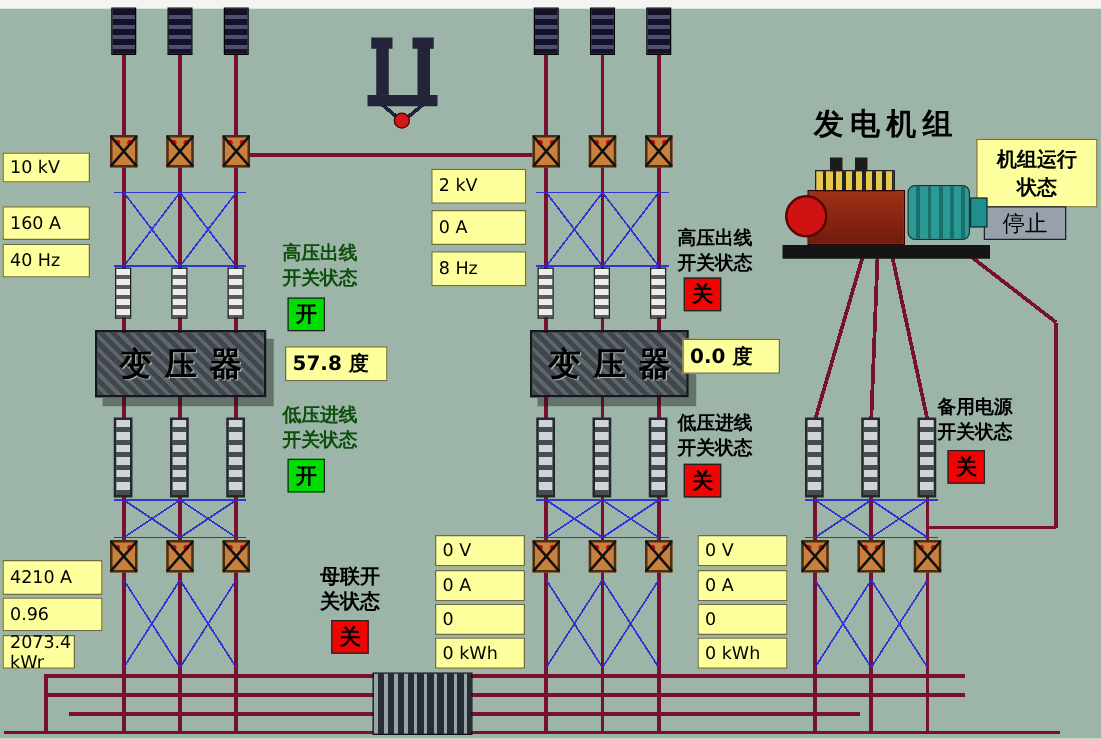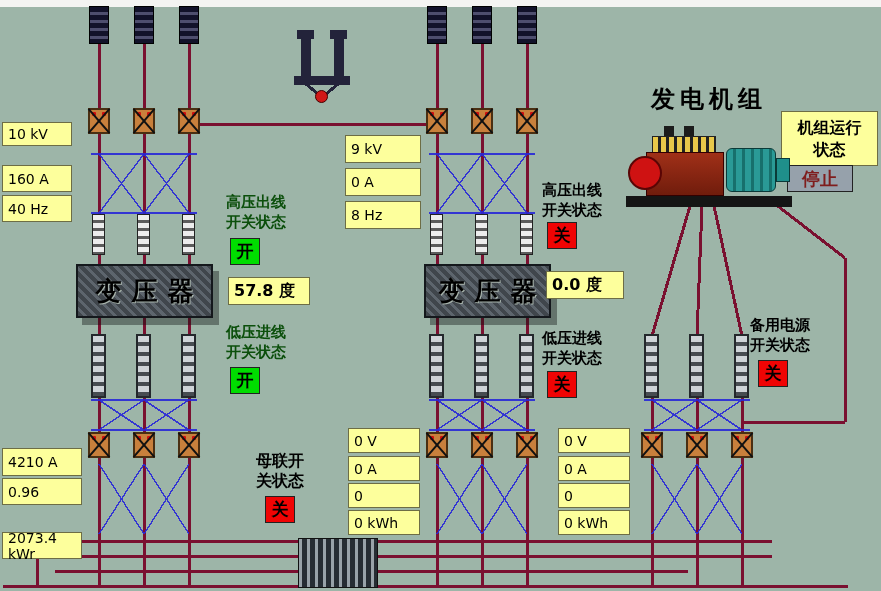--- a/index.html
+++ b/index.html
@@ -50,21 +50,21 @@
       color:#000;text-shadow:1px 1px 0 #a8b4ac;}
 
   .gen-title{position:absolute;left:651px;top:83px;font-weight:bold;font-size:24px;
              letter-spacing:5px;color:#000;}
   .run-label{position:absolute;left:781px;top:111px;width:97px;height:55px;box-sizing:border-box;
              background:#fdff9c;border:1px solid #6d6d45;display:flex;align-items:center;
              justify-content:center;text-align:center;font-weight:bold;font-size:16px;
              line-height:22px;white-space:pre-line;color:#000;}
   .run-state{position:absolute;left:787px;top:165px;width:66px;height:27px;box-sizing:border-box;
              background:#96a1ab;border:1px solid #222;display:flex;align-items:center;
-             justify-content:center;font-weight:bold;font-size:18px;color:#7f1d1d;}
+             justify-content:center;font-weight:normal;font-size:18px;color:#000000;}
 
   .building{position:absolute;left:298px;top:538px;width:80px;height:50px;box-sizing:border-box;
             border:1px solid #111;
             background:repeating-linear-gradient(90deg,#98a2a8 0 3px,#262d33 3px 8px);}
 
   .gen-part{position:absolute;box-sizing:border-box;}
   .hoist-part{position:absolute;box-sizing:border-box;background:#23233a;}
 </style>
 </head>
 <body>
@@ -222,21 +222,21 @@
   <div class="breaker" style="left:471px;top:432px"></div>
   <div class="breaker" style="left:516px;top:432px"></div>
   <div class="breaker" style="left:641px;top:432px"></div>
   <div class="breaker" style="left:686px;top:432px"></div>
   <div class="breaker" style="left:731px;top:432px"></div>
 
   <div class="ybox" style="left:2px;top:122px;width:70px;height:24px">10 kV</div>
   <div class="ybox" style="left:2px;top:165px;width:70px;height:27px">160 A</div>
   <div class="ybox" style="left:2px;top:195px;width:70px;height:27px">40 Hz</div>
 
-  <div class="ybox" style="left:345px;top:135px;width:76px;height:28px">9 kV</div>
+  <div class="ybox" style="left:345px;top:135px;width:76px;height:28px">2 kV</div>
   <div class="ybox" style="left:345px;top:168px;width:76px;height:28px">0 A</div>
   <div class="ybox" style="left:345px;top:201px;width:76px;height:28px">8 Hz</div>
 
   <div class="ybox temp" style="left:228px;top:277px;width:82px;height:28px">57.8 度</div>
   <div class="ybox temp" style="left:546px;top:271px;width:78px;height:28px">0.0 度</div>
 
   <div class="slabel grn" style="left:226px;top:192px">高压出线
 开关状态</div>
   <div class="state-box on" style="left:230px;top:238px">开</div>
 
@@ -271,21 +271,21 @@
     <div class="gen-part" style="left:652px;top:136px;width:64px;height:18px;border:1px solid #222;background:repeating-linear-gradient(90deg,#e8c84a 0 5px,#222 5px 8px)"></div>
     <div class="gen-part" style="left:646px;top:152px;width:78px;height:44px;border:1px solid #300;background:linear-gradient(#a03018,#701c0c)"></div>
     <div class="gen-part" style="left:628px;top:156px;width:34px;height:34px;border-radius:50%;background:#cf1212;border:2px solid #5a0505"></div>
     <div class="gen-part" style="left:726px;top:148px;width:50px;height:44px;border-radius:6px;border:1px solid #0a3a38;background:repeating-linear-gradient(90deg,#2a9a96 0 6px,#17706c 6px 9px)"></div>
     <div class="gen-part" style="left:776px;top:158px;width:14px;height:24px;background:#1f8f8b;border:1px solid #0a3a38"></div>
     <div class="gen-part" style="left:626px;top:196px;width:166px;height:11px;background:#151515"></div>
   </div>
 
   <div class="ybox" style="left:2px;top:448px;width:80px;height:28px">4210 A</div>
   <div class="ybox" style="left:2px;top:478px;width:80px;height:27px">0.96</div>
-  <div class="ybox" style="left:2px;top:532px;width:80px;height:27px">2073.4 kWr</div>
+  <div class="ybox" style="left:2px;top:508px;width:58px;height:27px">2073.4 kWr</div>
 
   <div class="ybox" style="left:348px;top:428px;width:72px;height:25px">0 V</div>
   <div class="ybox" style="left:348px;top:456px;width:72px;height:25px">0 A</div>
   <div class="ybox" style="left:348px;top:483px;width:72px;height:25px">0</div>
   <div class="ybox" style="left:348px;top:510px;width:72px;height:25px">0 kWh</div>
 
   <div class="ybox" style="left:558px;top:428px;width:72px;height:25px">0 V</div>
   <div class="ybox" style="left:558px;top:456px;width:72px;height:25px">0 A</div>
   <div class="ybox" style="left:558px;top:483px;width:72px;height:25px">0</div>
   <div class="ybox" style="left:558px;top:510px;width:72px;height:25px">0 kWh</div>

